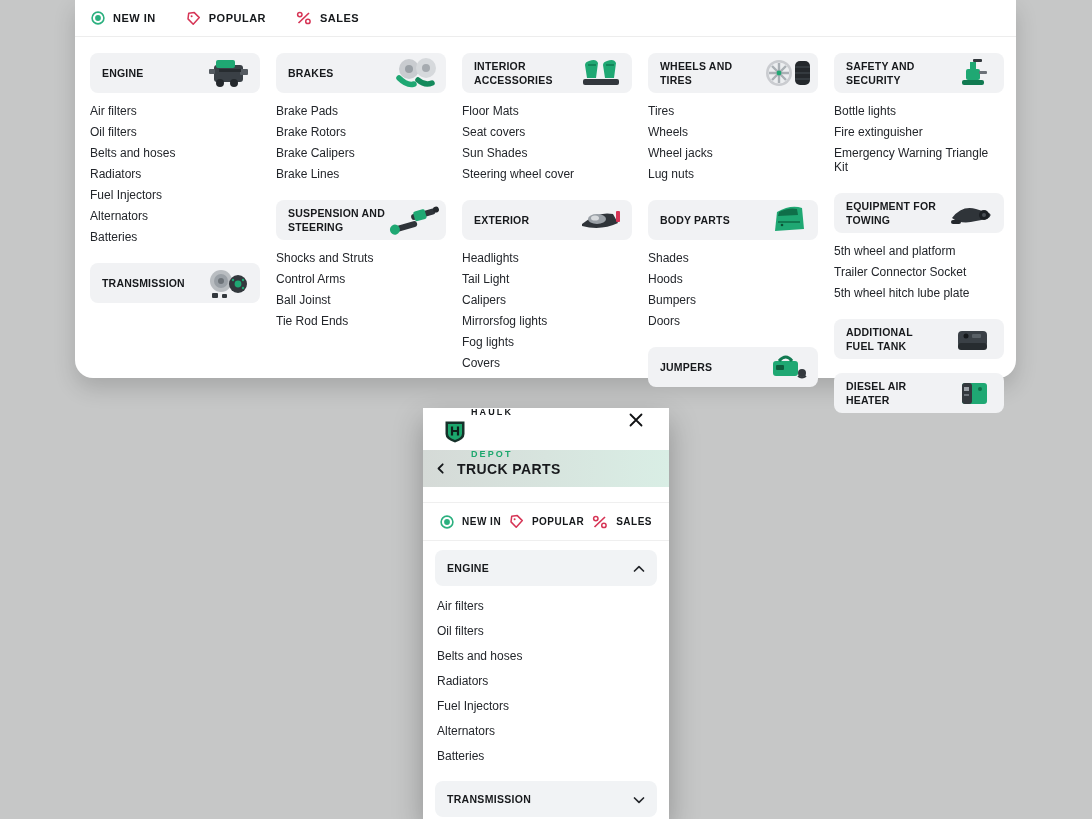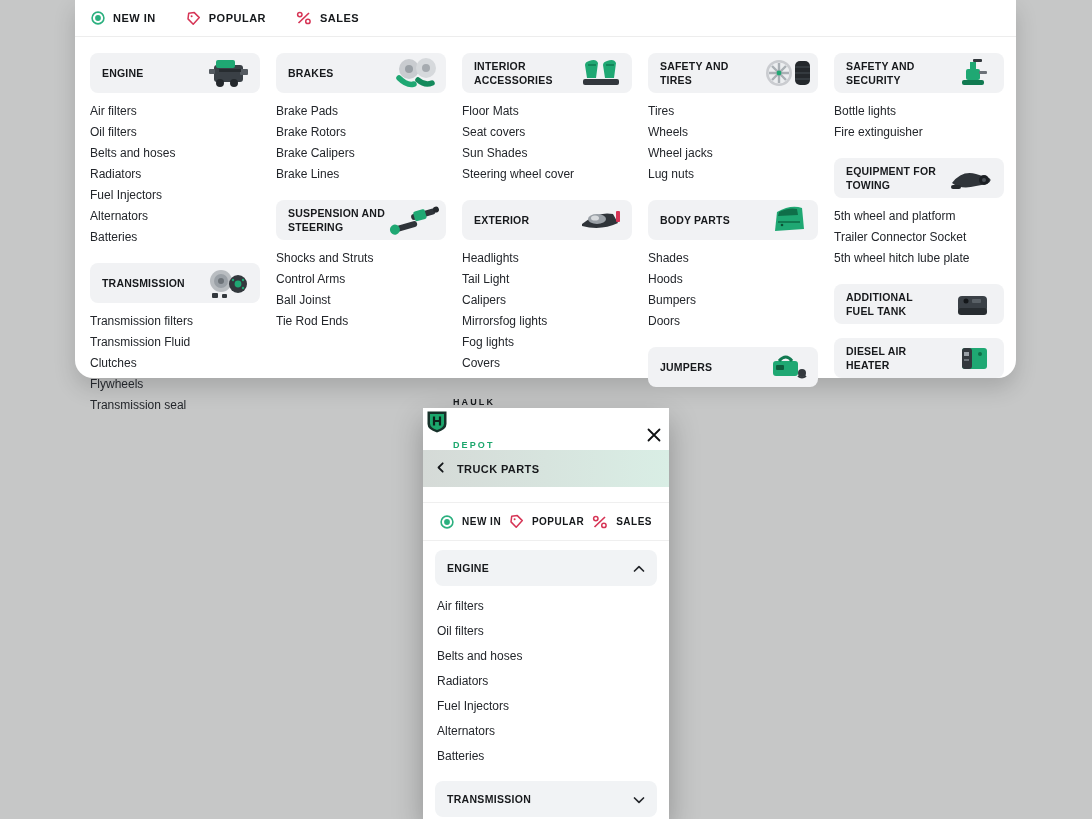--- a/index.html
+++ b/index.html
@@ -36,30 +36,30 @@
   .col > .tile:first-child { margin-top:0; }
   .tile .t { font-size:10.5px; font-weight:700; letter-spacing:.2px; color:#17191c; line-height:1.35; }
   .tile .ph { width:58px; height:34px; flex:0 0 auto; display:flex; align-items:center; justify-content:center; }
   .list { padding:7px 0 2px; }
   .mi { font-size:12px; color:#23262b; padding:3.5px 0; cursor:pointer; }
   
   .mobile {
     position:absolute; left:423px; top:408px; width:246px; height:411px;
     background:#fff; box-shadow:0 12px 28px rgba(0,0,0,.28);
   }
-  .m-header { height:42px; display:flex; align-items:flex-end; justify-content:space-between; padding:0 3px; }
+  .m-header { height:42px; display:flex; align-items:flex-start; justify-content:space-between; padding:0 21px; }
   .logo { display:flex; align-items:center; gap:5px; cursor:pointer; }
   .logo-text { display:flex; flex-direction:column; line-height:1.05; }
   .logo-text span { font-size:9px; font-weight:700; letter-spacing:2.1px; color:#15181b; }
   .logo-text span.green { color:#1CA76D;margin-top:33px; }
   .close { background:none; border:0; padding:4px; cursor:pointer; display:flex; }
   .backbar {
     height:37px; background:linear-gradient(90deg,#d5dad7,#d9eee5);
     display:flex; align-items:center; gap:13px; padding:0 14px;
-    font-size:11px; font-weight:700; letter-spacing:.4px; color:#17191c; cursor:pointer;
+    font-size:14px; font-weight:700; letter-spacing:.4px; color:#17191c; cursor:pointer;
   }
   .m-tabs {
     display:flex; align-items:center; justify-content:space-between;
     margin-top:15px; height:39px; padding:0 17px;
     border-top:1px solid #efefef; border-bottom:1px solid #efefef;
   }
   .m-tabs .tab .tlabel { font-size:10px; }
   .m-acc { padding:9px 12px 0; }
   .acc-tile {
     background:#f1f3f5; border-radius:8px; height:36px;
@@ -142,27 +142,20 @@
                 <circle cx="39" cy="18" r="9" fill="#33383d"></circle>
                 <circle cx="39" cy="18" r="3.4" fill="#1FA873"></circle>
                 <circle cx="34" cy="14" r="1.2" fill="#1FA873"></circle>
                 <circle cx="44" cy="14" r="1.2" fill="#1FA873"></circle>
                 <circle cx="44" cy="22" r="1.2" fill="#1FA873"></circle>
                 <rect x="13" y="27" width="6" height="5" rx="1" fill="#33383d"></rect>
                 <rect x="23" y="28" width="5" height="4" rx="1" fill="#33383d"></rect>
               </svg>
             </span>
           </div>
-          <div class="list">
-            <div class="mi">Transmission filters</div>
-            <div class="mi">Transmission Fluid</div>
-            <div class="mi">Clutches</div>
-            <div class="mi">Flywheels</div>
-            <div class="mi">Transmission seal</div>
-          </div>
         </div>
         <div class="col">
           <div class="tile">
             <span class="t">BRAKES</span>
             <span class="ph">
               <svg width="58" height="34" viewBox="0 0 58 34">
                 <circle cx="24" cy="13" r="10" fill="#c9ccd0"></circle>
                 <circle cx="24" cy="13" r="4" fill="#9aa0a6"></circle>
                 <circle cx="41" cy="12" r="10" fill="#d6d9dc"></circle>
                 <circle cx="41" cy="12" r="4" fill="#a6abb0"></circle>
@@ -232,21 +225,21 @@
             <div class="mi">Headlights</div>
             <div class="mi">Tail Light</div>
             <div class="mi">Calipers</div>
             <div class="mi">Mirrorsfog lights</div>
             <div class="mi">Fog lights</div>
             <div class="mi">Covers</div>
           </div>
         </div>
         <div class="col">
           <div class="tile">
-            <span class="t">SAFETY AND TIRES</span>
+            <span class="t">WHEELS AND TIRES</span>
             <span class="ph">
               <svg width="58" height="34" viewBox="0 0 58 34">
                 <rect x="38" y="5" width="15" height="24" rx="5" fill="#24282c"></rect>
                 <path d="M38 11h15M38 17h15M38 23h15" stroke="#3a4046" stroke-width="1.5"></path>
                 <circle cx="22" cy="17" r="13" fill="#caccd0"></circle>
                 <circle cx="22" cy="17" r="10.5" fill="#eceef0"></circle>
                 <path d="M22 7v20M12 17h20M15 10l14 14M29 10L15 24" stroke="#aab0b5" stroke-width="2.4"></path>
                 <circle cx="22" cy="17" r="2.4" fill="#1FA873"></circle>
               </svg>
             </span>
@@ -296,20 +289,21 @@
                 <rect x="27" y="6" width="6" height="8" fill="#1FA873"></rect>
                 <rect x="23" y="13" width="14" height="11" rx="2" fill="#1FA873"></rect>
                 <rect x="19" y="24" width="22" height="5" rx="2" fill="#117a51"></rect>
                 <rect x="36" y="15" width="8" height="3" rx="1" fill="#6c7278"></rect>
               </svg>
             </span>
           </div>
           <div class="list">
             <div class="mi">Bottle lights</div>
             <div class="mi">Fire extinguisher</div>
+            <div class="mi">Emergency Warning Triangle Kit</div>
           </div>
           <div class="tile">
             <span class="t">EQUIPMENT FOR TOWING</span>
             <span class="ph">
               <svg width="58" height="34" viewBox="0 0 58 34">
                 <path d="M9 22q10-13 24-9l13 4q4 2-2 6l-11 2q-15 4-24-3z" fill="#2f3439"></path>
                 <circle cx="41" cy="19" r="5" fill="#1b1f23"></circle>
                 <circle cx="41" cy="19" r="2" fill="#4a5056"></circle>
                 <rect x="8" y="24" width="10" height="4" rx="2" fill="#24282c"></rect>
               </svg>

